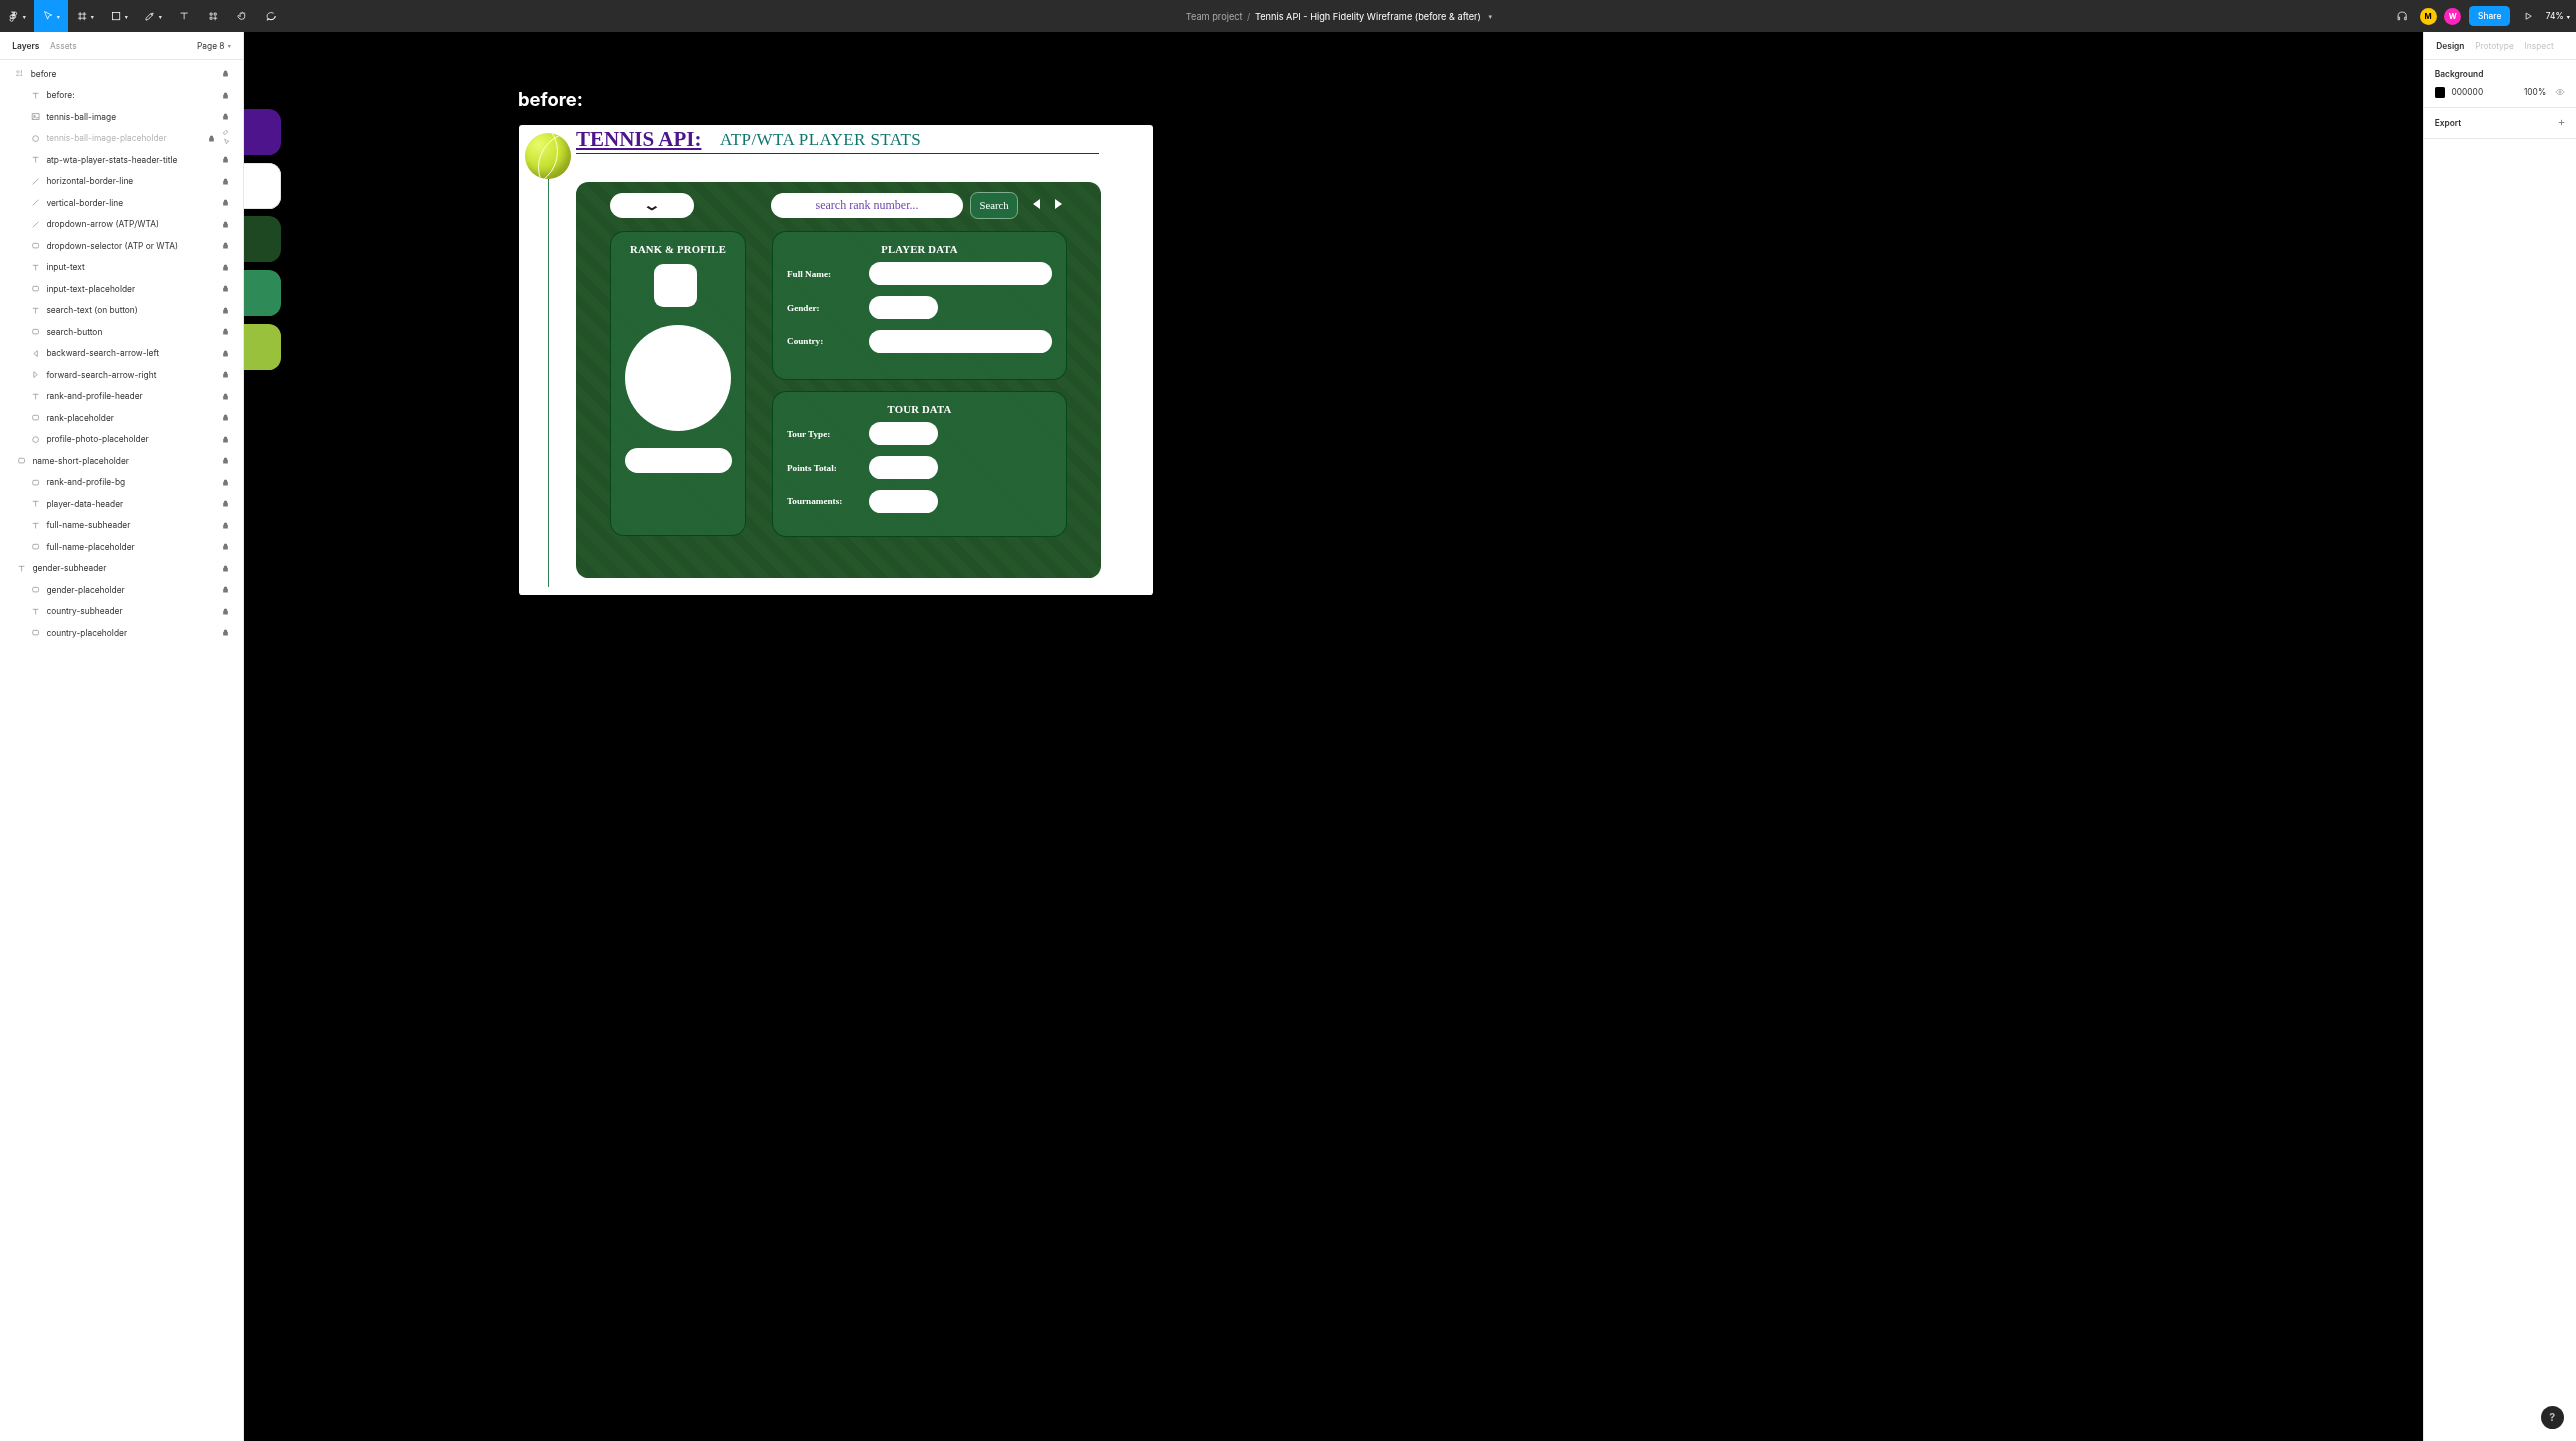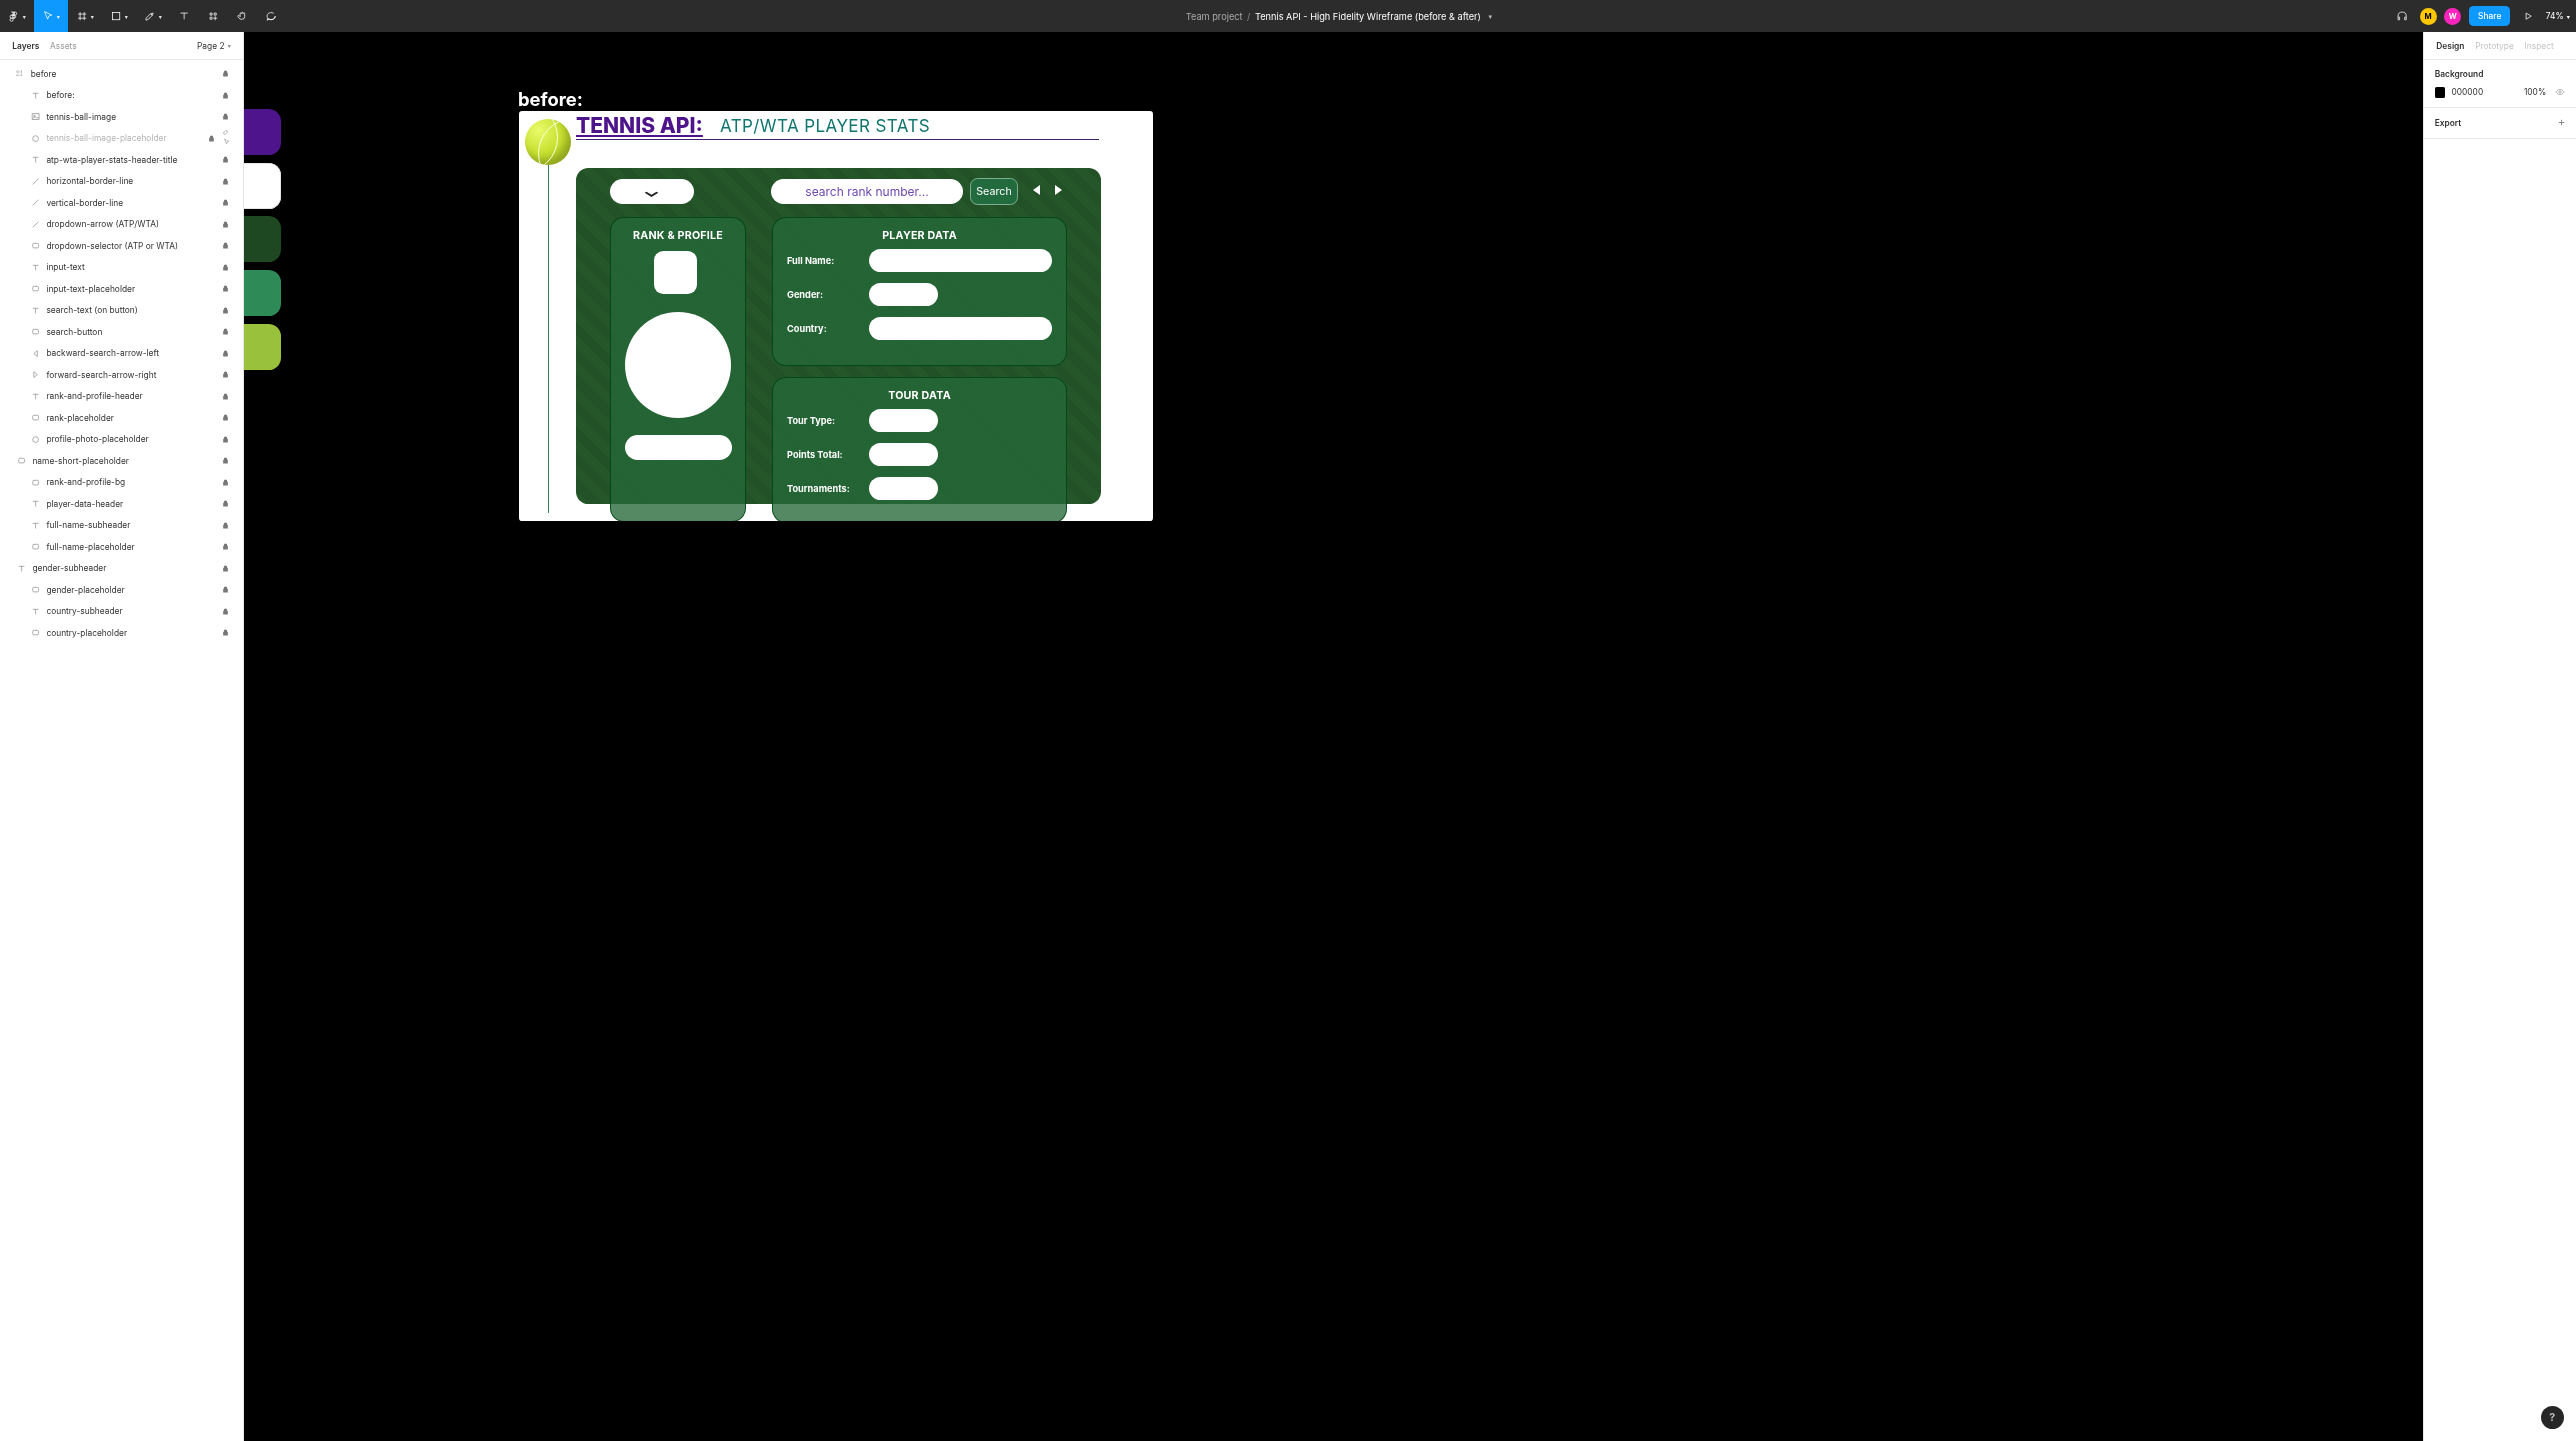--- a/index.html
+++ b/index.html
@@ -209,26 +209,27 @@
     position: absolute;
     left: 309px;
     top: 56px;
     color: #fff;
     font-size: 18.4px;
     font-weight: 700;
   }
   .frame {
     position: absolute;
     left: 310px;
-    top: 79px;
+    top: 93px;
     width: 634px;
-    height: 410px;
+    height: 470px;
     background: #ffffff;
     border-radius: 3.1px;
     overflow: hidden;
+    font-family: Liberation Serif, serif;
   }
   .ball {
     width: 46px; height: 46px;
     border-radius: 50%;
     background: radial-gradient(circle at 30% 25%, #e9fb6a 0%, #c9e233 45%, #a9c419 100%);
     position: absolute;
     left: 6.1px; top: 7.7px;
     box-shadow: inset -4.6px -6.1px 7.7px rgba(0,0,0,.2);
     overflow: hidden;
   }
@@ -532,21 +533,21 @@
   </div>
 </div>
 
 <div class="left-panel">
   <div class="left-tabs">
     <div class="tabs">
       <span class="tab">Layers</span>
       <span class="tab inactive">Assets</span>
     </div>
     <div class="page">
-      <span>Page 2</span>
+      <span>Page 8</span>
       <span class="chev">▾</span>
     </div>
   </div>
 
   <div class="layers-list">
     <div class="layer-row top">
       <span class="icon">
         <svg viewBox="0 0 16 16">
             <path d="M2 5 h12 M2 11 h12 M5 2 v12 M11 2 v12" stroke-dasharray="2 2"></path>
           </svg>

